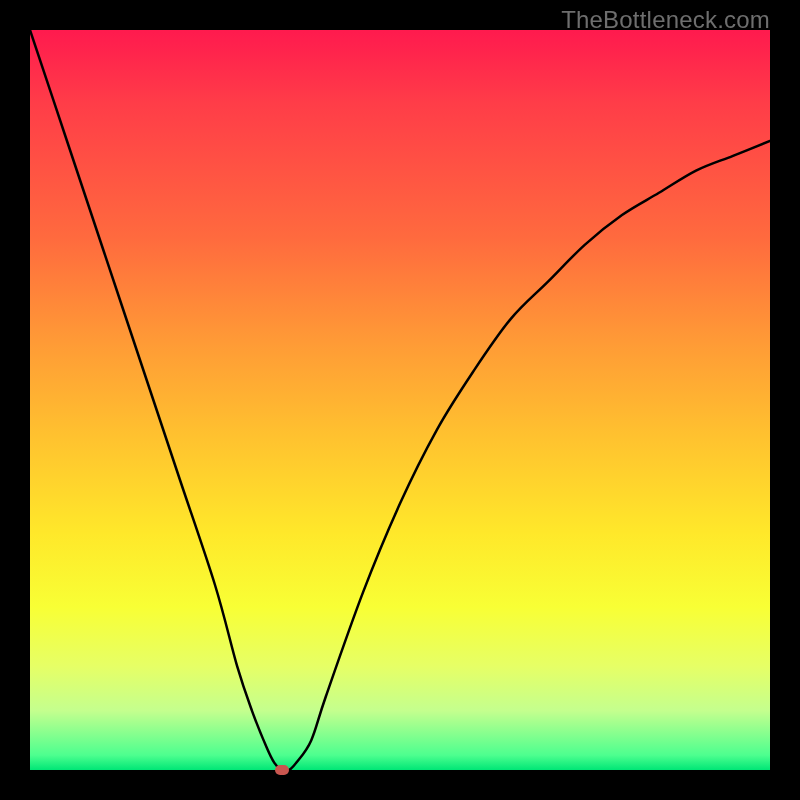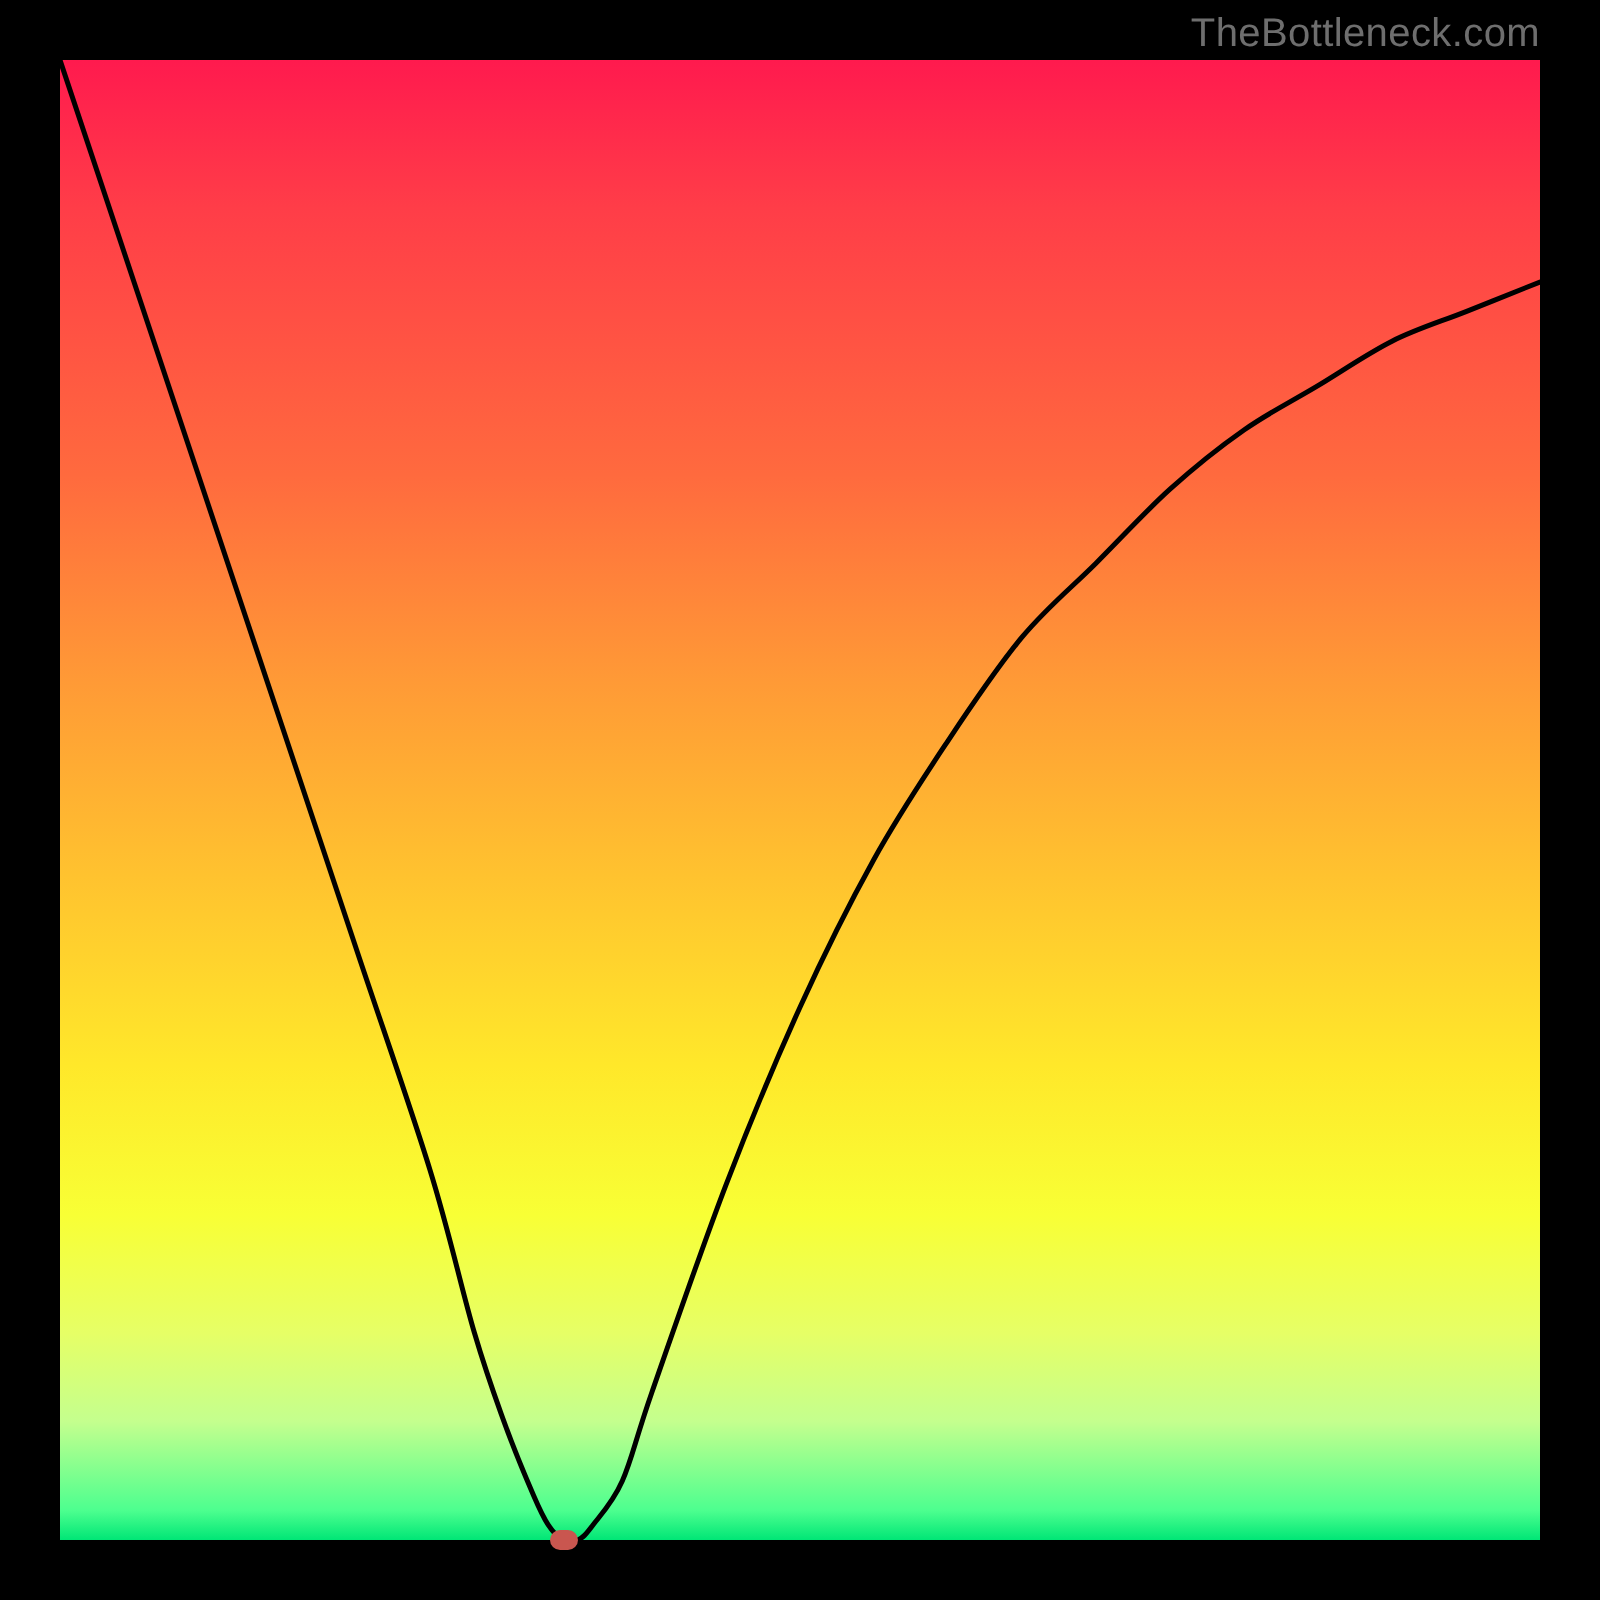--- a/index.html
+++ b/index.html
@@ -37,21 +37,21 @@
       #c4ff8e 92%,
       #4dff8f 98%,
       #00e676 100%
     );
   }
   .watermark {
     position: absolute;
     top: 6px;
     right: 30px;
     color: #6e6e6e;
-    font-size: 20px;
+    font-size: 24px;
     font-weight: 500;
     letter-spacing: 0.2px;
   }
   svg.curve {
     position: absolute;
     left: 0;
     top: 0;
     width: 740px;
     height: 740px;
   }

